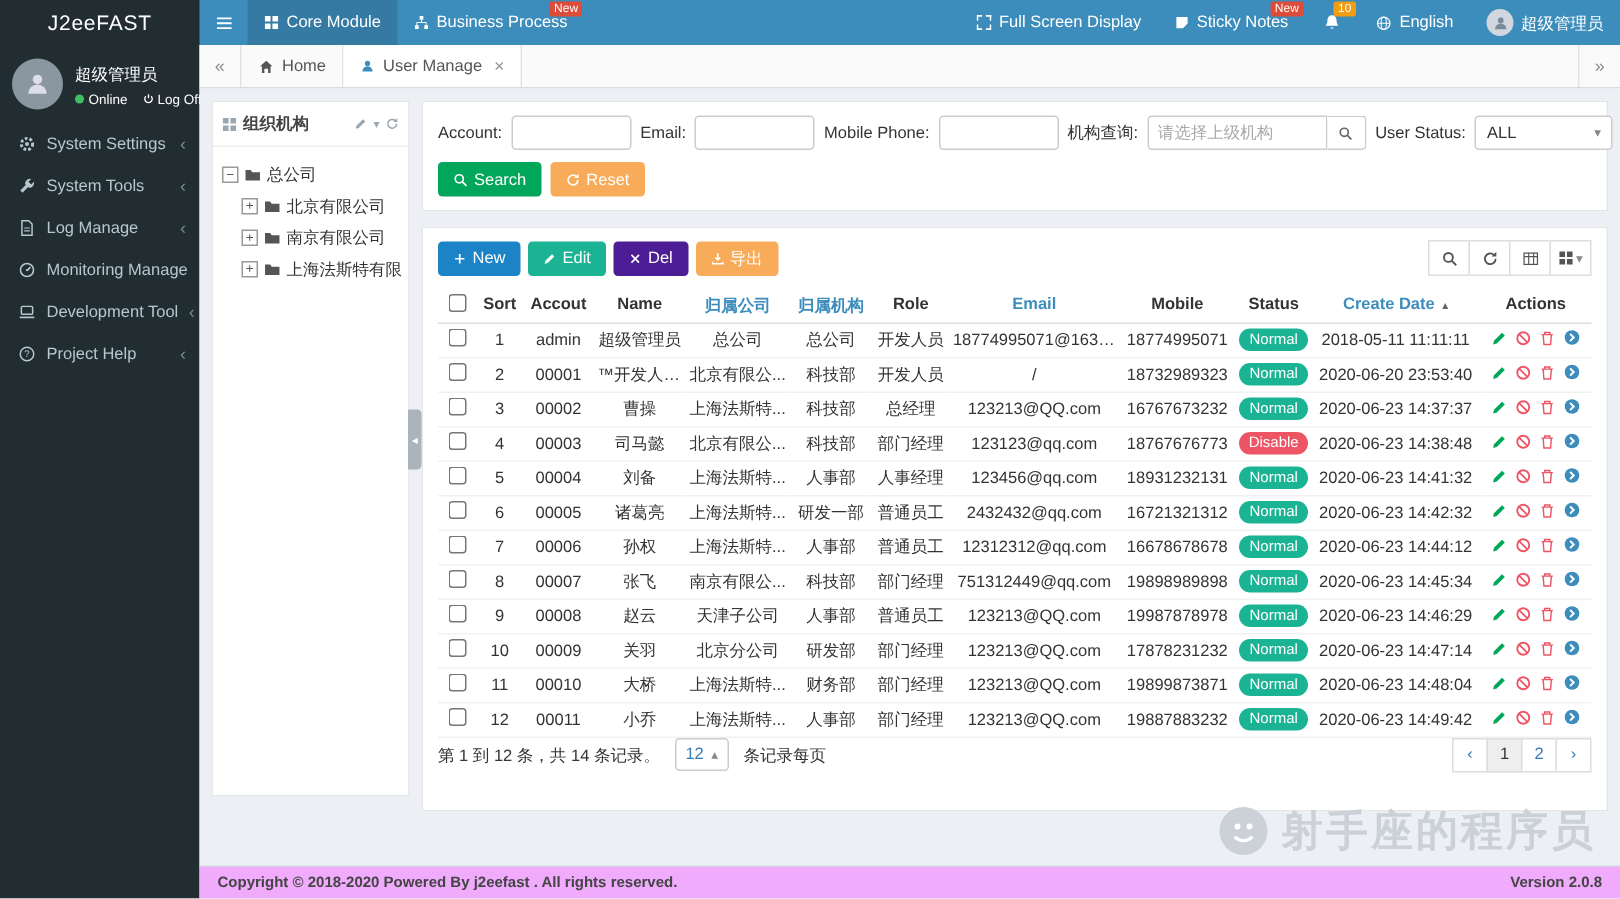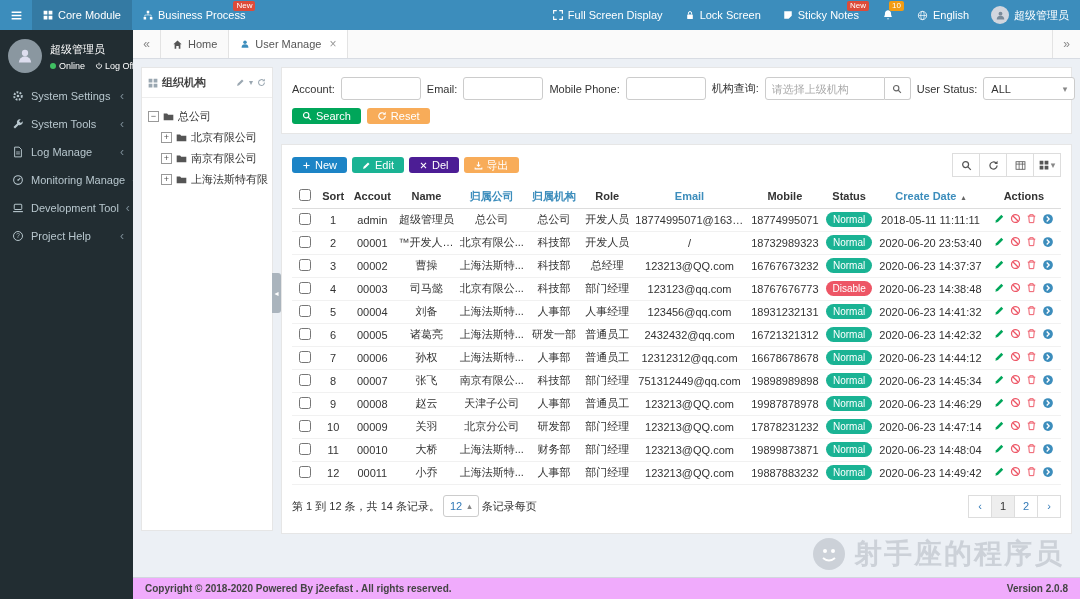--- a/index.html
+++ b/index.html
@@ -51,52 +51,53 @@
   .searchcard{background:#fff;border:1px solid #e6e6e6;padding:9px 10px;display:flex;flex-direction:column;gap:8px}
   .srow{display:flex;align-items:center;gap:6px}
   .slabel{white-space:nowrap;color:#333}
   .txt{height:23px;border:1px solid #ccc;border-radius:3px;padding:0 6px;font-size:11px;font-family:inherit;width:80px;color:#333;background:#fff}
   .txt::placeholder{color:#aaa}
   .igroup{display:flex}
   .igroup .txt{border-radius:3px 0 0 3px;width:120px}
   .ibtn{width:26px;height:23px;border:1px solid #ccc;border-left:none;border-radius:0 3px 3px 0;background:#fff;display:flex;align-items:center;justify-content:center;color:#666;cursor:pointer}
   .selectbox{height:23px;min-width:92px;border:1px solid #ccc;border-radius:3px;background:#fff;display:inline-flex;align-items:center;justify-content:space-between;padding:0 7px;gap:8px;cursor:pointer;color:#333}
   .caret{color:#888;font-size:9px}
-  .btn{height:16px;border:none;border-radius:3px;color:#fff;font-size:11px;padding:0 10px;display:inline-flex;align-items:center;gap:4px;font-family:inherit;cursor:pointer}
+  .btn{height:23px;border:none;border-radius:3px;color:#fff;font-size:11px;padding:0 10px;display:inline-flex;align-items:center;gap:4px;font-family:inherit;cursor:pointer}
   .btn-green{background:#00a65a}.btn-teal{background:#1ab394}.btn-blue{background:#1c84c6}
   .btn-red{background:#4c1d95}.btn-orange{background:#f8ac59}
   
   .tablecard{background:#fff;border:1px solid #e6e6e6;padding:8px 10px;height:390px;display:flex;flex-direction:column;overflow:hidden}
   .toolbar{display:flex;align-items:center;gap:5px;margin-bottom:8px}
   .tright{margin-left:auto;display:flex}
   .tico{min-width:28px;height:24px;border:1px solid #ddd;background:#fff;display:inline-flex;align-items:center;justify-content:center;gap:2px;color:#555;margin-left:-1px;cursor:pointer;padding:0 4px}
   table{width:100%;border-collapse:collapse;table-layout:fixed}
   th,td{padding:3px 2px;text-align:center;border-bottom:1px solid #f1f1f1;white-space:nowrap;overflow:hidden;text-overflow:ellipsis;height:23px}
   thead th{font-weight:bold;color:#333;border-bottom:1px solid #ddd}
   th.link{color:#3c8dbc;cursor:pointer}
   .sortc{font-size:8px;color:#666;margin-left:2px}
   input[type=checkbox]{width:12px;height:12px;cursor:pointer}
   .badge{display:inline-block;min-width:46px;padding:2px 4px;border-radius:9px;color:#fff;font-size:10px}
   .badge.ok{background:#1ab394}.badge.off{background:#ed5565}
   .acts{display:inline-flex;gap:5px;align-items:center;justify-content:center}
   .act{display:inline-flex;cursor:pointer}
   .c-green{color:#00a65a}.c-red{color:#ed5565}.c-blue{color:#3c8dbc}
-  .pagerow{display:flex;align-items:center;gap:3px;margin-top:10px;color:#333}
+  .pagerow{display:flex;align-items:center;gap:10px;margin-top:0;color:#333}
   .psize{height:22px;border:1px solid #ccc;border-radius:3px;background:#fff;display:inline-flex;align-items:center;gap:5px;padding:0 6px;color:#337ab7;cursor:pointer}
   .pright{margin-left:auto;display:flex}
   .pbtn{min-width:24px;height:23px;border:1px solid #ddd;background:#fff;display:flex;align-items:center;justify-content:center;margin-left:-1px;color:#337ab7;cursor:pointer;padding:0 6px}
   .pbtn.active{background:#eee;color:#333}
   
   .footer{height:22px;background:#f0abfc;border-top:1px solid #d2d6de;display:flex;align-items:center;justify-content:space-between;padding:0 12px;font-weight:bold;font-size:10px;color:#444}
   .watermark{position:absolute;right:16px;bottom:4px;display:flex;align-items:center;gap:8px;color:#ccd1d8;font-size:28px;font-weight:bold;letter-spacing:2px;pointer-events:none;user-select:none}
 </style>
 </head>
 <body>
 
 <div class="topnav">
+  <div class="logo">J2eeFAST</div>
   <div class="ntoggle">
       <span>
         <svg width="13" height="13" viewBox="0 0 16 16" aria-hidden="true">
           <path d="M2 4h12M2 8h12M2 12h12" stroke="currentColor" stroke-width="1.6" fill="none"></path>
         </svg>
       </span>
     </div>
   <div class="nitem active">
     <span>
         <svg width="10" height="10" viewBox="0 0 16 16" aria-hidden="true">
@@ -116,29 +117,20 @@
     <span class="badge-new">New</span>
   </div>
   <div class="nspacer"></div>
   <div class="nitem">
     <span>
         <svg width="10" height="10" viewBox="0 0 16 16" aria-hidden="true">
           <path d="M1 6V1h5M10 1h15M10 1h5v5M15 10v5h-5M6 15H1v-5" stroke="currentColor" stroke-width="1.8" fill="none"></path>
         </svg>
       </span>
     <span>Full Screen Display</span>
-  </div>
-  <div class="nitem">
-    <span>
-        <svg width="10" height="10" viewBox="0 0 16 16" aria-hidden="true">
-          <rect x="3.5" y="7" width="9" height="7.5" rx="1" fill="currentColor"></rect>
-          <path d="M5.5 7V5a2.5 2.5 0 015 0v2" fill="none" stroke="currentColor" stroke-width="1.6"></path>
-        </svg>
-      </span>
-    <span>Lock Screen</span>
   </div>
   <div class="nitem">
     <span>
         <svg width="10" height="10" viewBox="0 0 16 16" aria-hidden="true">
           <path fill="currentColor" d="M2 2h12v7l-5 5H2z"></path>
         </svg>
       </span>
     <span>Sticky Notes</span>
     <span class="badge-new">New</span>
   </div>

